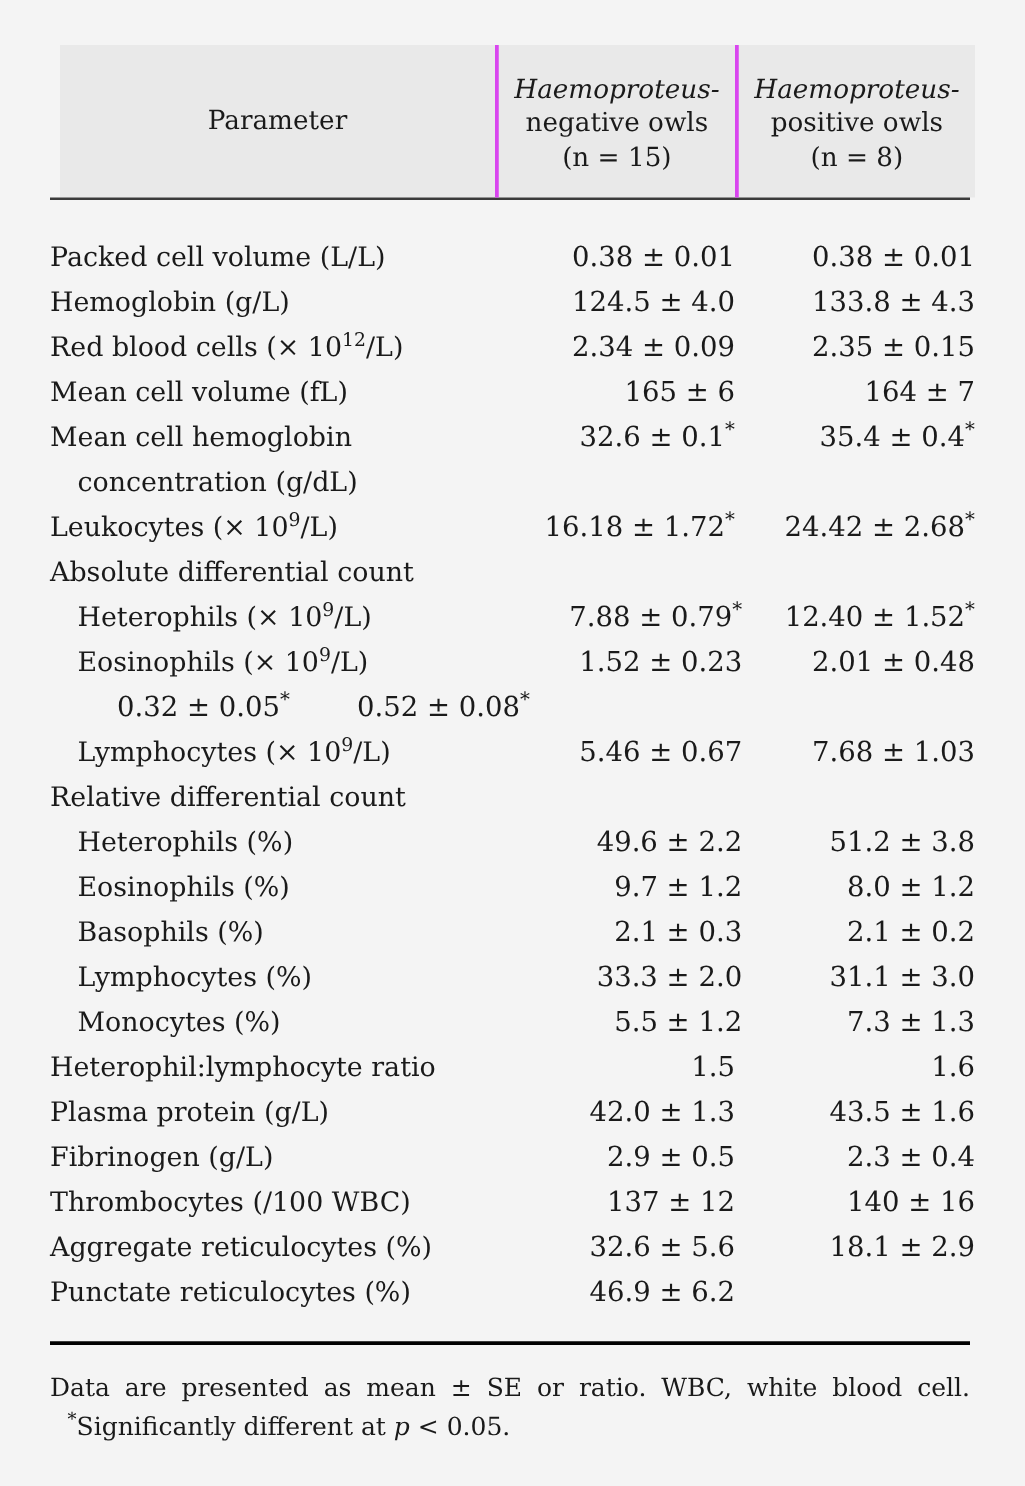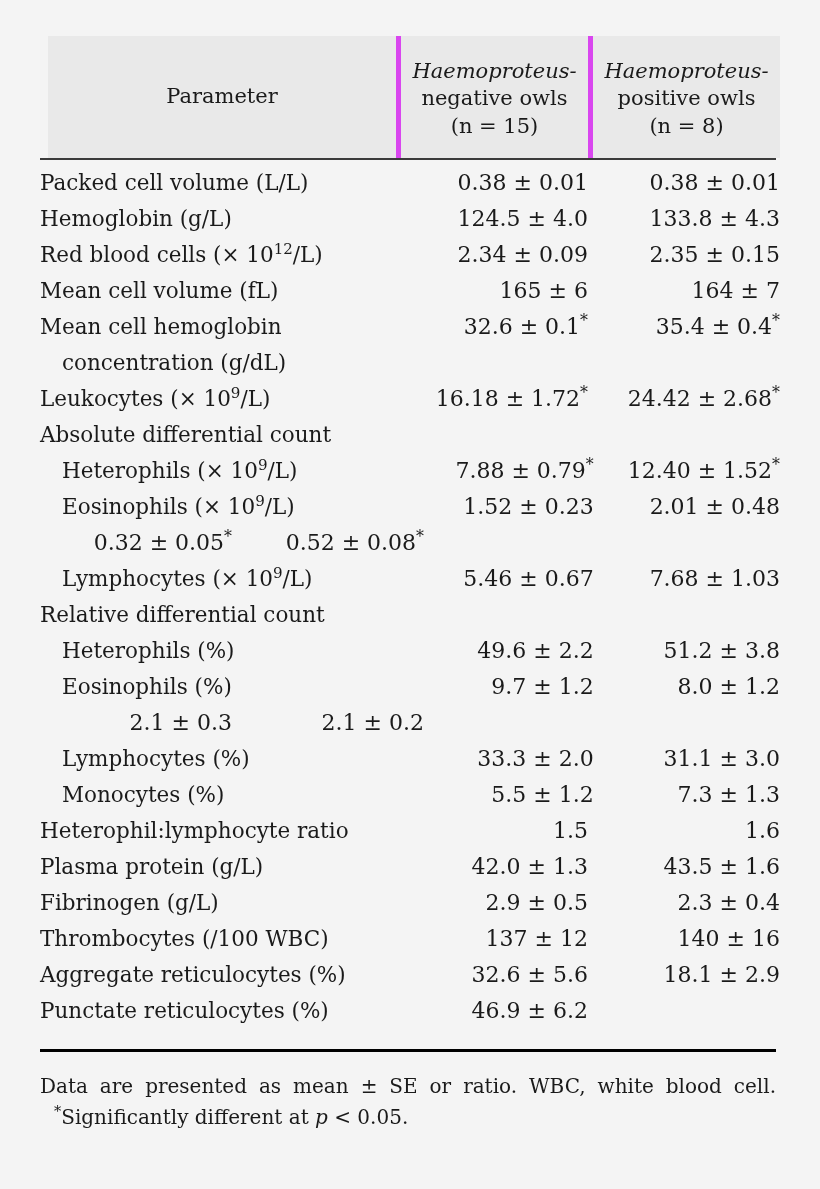--- a/index.html
+++ b/index.html
@@ -42,38 +42,39 @@
     line-height: 1.30;
     box-sizing: border-box;
   }
   .th-param {
     width: 348px;
     justify-content: center;
   }
   .th-group {
     width: 192px;
     padding-top: 4px;
-    border-left: 5px solid #d946ef;
+    border-left: 3px solid #d946ef;
   }
   .th-group .sp-italic {
     font-style: italic;
   }
   .th-line { white-space: nowrap; }
 
   .rule-head {
     height: 2px;
     background: #3b3b3b;
     width: 736px;
     margin-left: 0px;
     margin-top: 0px;
   }
 
   
   .tbody {
     padding-top: 11px;
+    margin-top: 24px;
   }
   .row {
     display: flex;
     align-items: baseline;
     height: 36px;
   }
 
   .cell-param {
     width: 356px;
     font-size: 21.5px;
@@ -221,20 +222,21 @@
         <div class="cell-param indent">Heterophils (%)</div>
         <div class="cell-val"><span>49.6 ± 2.2</span></div>
         <div class="cell-val"><span>51.2 ± 3.8</span></div>
       </div>
       <div class="row">
         <div class="cell-param indent">Eosinophils (%)</div>
         <div class="cell-val"><span>9.7 ± 1.2</span></div>
         <div class="cell-val"><span>8.0 ± 1.2</span></div>
       </div>
       <div class="row">
+        <div class="cell-param indent">Basophils (%)</div>
         <div class="cell-val"><span>2.1 ± 0.3</span></div>
         <div class="cell-val"><span>2.1 ± 0.2</span></div>
       </div>
       <div class="row">
         <div class="cell-param indent">Lymphocytes (%)</div>
         <div class="cell-val"><span>33.3 ± 2.0</span></div>
         <div class="cell-val"><span>31.1 ± 3.0</span></div>
       </div>
       <div class="row">
         <div class="cell-param indent">Monocytes (%)</div>

